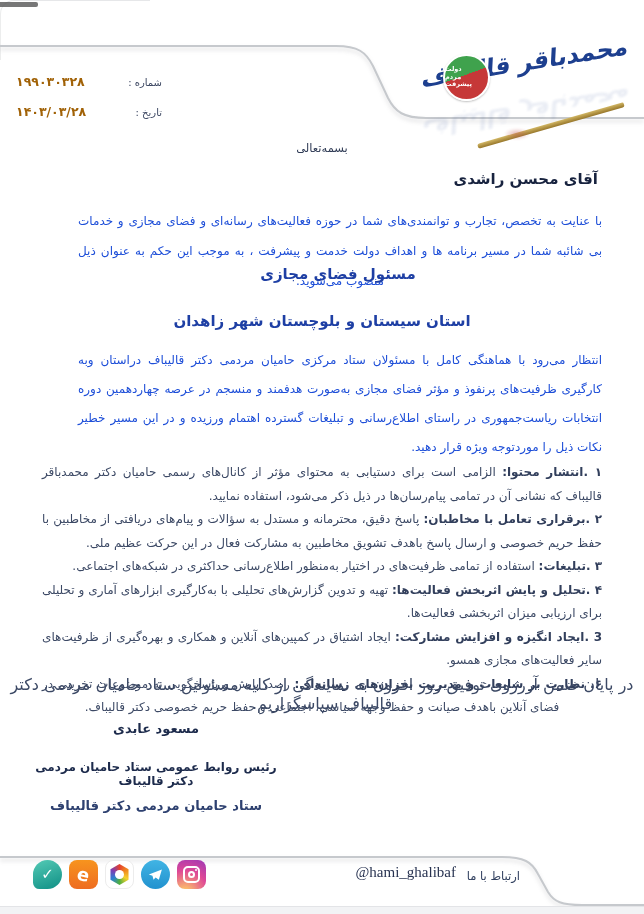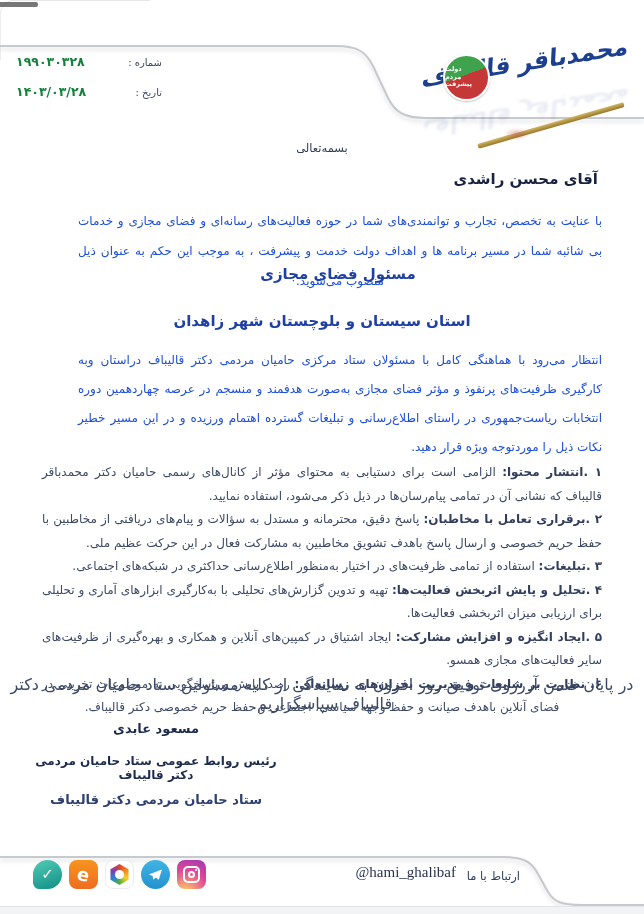--- a/index.html
+++ b/index.html
@@ -27,21 +27,21 @@
   .header-swoosh, .footer-swoosh { position:absolute; left:0; width:644px; pointer-events:none; }
   .header-swoosh { top:0; height:140px; }
   .footer-swoosh { top:848px; height:66px; }
   .swoosh-path { fill:none; stroke:#c6c9cd; stroke-width:2; stroke-linecap:round; }
   .shadowed { filter:drop-shadow(0 3px 2px rgba(60,60,70,.18)); }
 
   .meta { position:absolute; left:16px; width:146px; display:flex; justify-content:space-between; align-items:baseline; direction:rtl; }
   .meta-number { top:54px; }
   .meta-date { top:84px; }
   .meta-label { font-size:10px; color:#3a4560; }
-  .meta-value { font-size:12.5px; font-weight:bold; color:#15803d; letter-spacing:.5px; direction:ltr; }
+  .meta-value { font-size:12.5px; font-weight:bold; color:#a16207; letter-spacing:.5px; direction:ltr;margin-top:20px; }
 
   
   .logo { position:absolute; top:6px; right:14px; width:192px; height:132px; }
   .logo-calligraphy{
     position:absolute; top:26px; right:2px; white-space:nowrap;
     font-size:24px; font-weight:bold; color:#1d3f8f;
     transform:rotate(-9deg) skewX(-12deg); transform-origin:right center;
     letter-spacing:-1px; direction:rtl;
   }
   .logo-goldbar{
@@ -86,21 +86,21 @@
   .items{ position:absolute; top:421px; right:42px; left:42px;margin-top:40px; }
   .item{ font-size:12px; line-height:23.5px; color:#3c4965; text-align:justify; direction:rtl; }
   .item b{ color:#323f5c; }
   .center-last{ text-align-last:center; }
   .closing{ position:absolute; top:675px; left:0; right:0; text-align:center;
     font-size:16px; color:#3c4965; }
 
   
   .signature{ position:absolute; top:721px; left:26px; width:260px; text-align:center; }
   .sig-name{ font-size:13px; font-weight:bold; color:#1d2b4c; }
-  .sig-title{ margin-top:18px; font-size:12px; font-weight:bold; color:#1d2b4c; }
+  .sig-title{ margin-top:24px; font-size:12px; font-weight:bold; color:#1d2b4c; }
   .sig-org{ margin-top:10px; font-size:13px; font-weight:bold; color:#2e4170; }
 
   
   .contact-label{ position:absolute; top:869px; right:124px; font-size:11.5px; color:#31405f; }
   .contact-handle{ position:absolute; top:864px; right:188px;
     font-family:"Liberation Serif", serif; font-size:15px; color:#283351; direction:ltr; }
   .social-row{ position:absolute; top:860px; left:33px; display:flex; flex-direction:row; gap:7px; direction:ltr; }
   .s-icon{ width:29px; height:29px; position:relative; display:flex; align-items:center; justify-content:center; }
   .icon-bale{ border-radius:50% 50% 50% 22%;
     background:linear-gradient(160deg,#54cab5,#0f8f85); }
@@ -164,21 +164,21 @@
   <div class="heading-blue h-position">مسئول فضای مجازی</div>
   <div class="heading-blue h-region">استان سیستان و بلوچستان شهر زاهدان</div>
 
   <p class="para p-expect">انتظار می‌رود با هماهنگی کامل با مسئولان ستاد مرکزی حامیان مردمی دکتر قالیباف دراستان وبه کارگیری ظرفیت‌های پرنفوذ و مؤثر فضای مجازی به‌صورت هدفمند و منسجم در عرصه چهاردهمین دوره انتخابات ریاست‌جمهوری در راستای اطلاع‌رسانی و تبلیغات گسترده اهتمام ورزیده و در این مسیر خطیر نکات ذیل را موردتوجه ویژه قرار دهید.</p>
 
   <div class="items">
     <p class="item"><b>۱ .انتشار محتوا:</b> <span>الزامی است برای دستیابی به محتوای مؤثر از کانال‌های رسمی حامیان دکتر محمدباقر قالیباف که نشانی آن در تمامی پیام‌رسان‌ها در ذیل ذکر می‌شود، استفاده نمایید.</span></p>
     <p class="item"><b>۲ .برقراری تعامل با مخاطبان:</b> <span>پاسخ دقیق، محترمانه و مستدل به سؤالات و پیام‌های دریافتی از مخاطبین با حفظ حریم خصوصی و ارسال پاسخ باهدف تشویق مخاطبین به مشارکت فعال در این حرکت عظیم ملی.</span></p>
     <p class="item"><b>۳ .تبلیغات:</b> <span>استفاده از تمامی ظرفیت‌های در اختیار به‌منظور اطلاع‌رسانی حداکثری در شبکه‌های اجتماعی.</span></p>
     <p class="item"><b>۴ .تحلیل و پایش اثربخش فعالیت‌ها:</b> <span>تهیه و تدوین گزارش‌های تحلیلی با به‌کارگیری ابزارهای آماری و تحلیلی برای ارزیابی میزان اثربخشی فعالیت‌ها.</span></p>
-    <p class="item"><b>۵ .ایجاد انگیزه و افزایش مشارکت:</b> <span>ایجاد اشتیاق در کمپین‌های آنلاین و همکاری و بهره‌گیری از ظرفیت‌های سایر فعالیت‌های مجازی همسو.</span></p>
+    <p class="item"><b>3 .ایجاد انگیزه و افزایش مشارکت:</b> <span>ایجاد اشتیاق در کمپین‌های آنلاین و همکاری و بهره‌گیری از ظرفیت‌های سایر فعالیت‌های مجازی همسو.</span></p>
     <p class="item center-last"><b>۶. نظارت بر شایعات و مدیریت بحران‌های رسانه‌ای:</b> <span>رصد، پایش و پاسخگویی به موضوعات تخریبی در فضای آنلاین باهدف صیانت و حفظ وجهه سیاسی، اجتماعی و حفظ حریم خصوصی دکتر قالیباف.</span></p>
   </div>
 
   <div class="closing">در پایان ضمن آررزوی توفیق روز افزون به نمایندگی از کلیه مسئولین ستاد حامیان مردمی دکتر قالیباف سپاسگزاریم.</div>
 
   <div class="signature">
     <div class="sig-name">مسعود عابدی</div>
     <div class="sig-title">رئیس روابط عمومی ستاد حامیان مردمی دکتر قالیباف</div>
     <div class="sig-org">ستاد حامیان مردمی دکتر قالیباف</div>
   </div>

